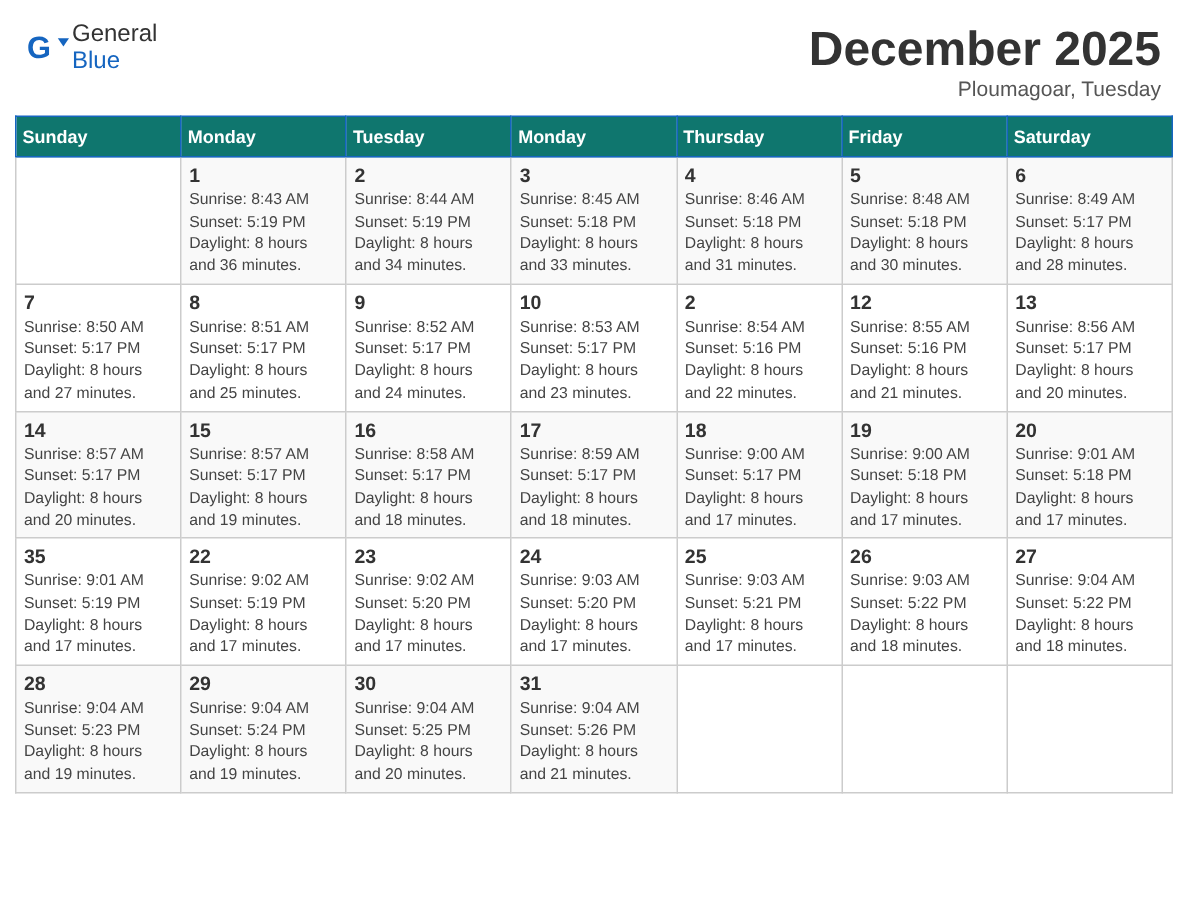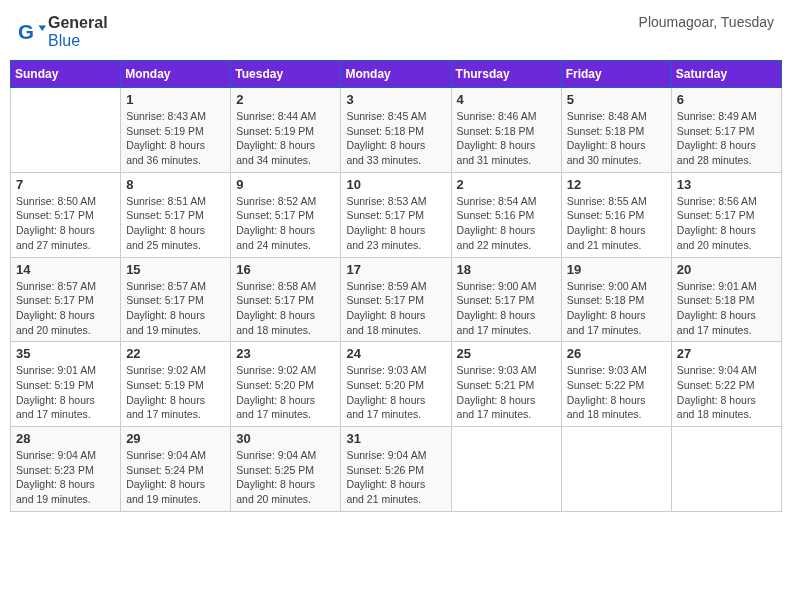--- a/index.html
+++ b/index.html
@@ -37,21 +37,21 @@
     .location {
       font-size: 14px;
       color: #555;
     }
     table {
       width: 100%;
       border-collapse: collapse;
       font-size: 11px;
     }
     thead tr th {
-      background-color: #6d28d9;
+      background-color: #0f766e;
       color: #fff;
       padding: 6px 4px;
       text-align: left;
       font-size: 12px;
       font-weight: bold;
       border: 1px solid #1565c0;
     }
     tbody tr td {
       border: 1px solid #ccc;
       vertical-align: top;
@@ -81,25 +81,26 @@
 </head>
 <body>
 
 <div class="header">
   <div class="logo">
     <svg class="logo-icon" viewBox="0 0 30 30">
       <text x="0" y="22" font-size="22" font-weight="bold" fill="#1565c0">G</text>
       <polygon points="22,8 30,8 26,14" fill="#1565c0"></polygon>
     </svg>
     <div>
-      <div style="font-size:16px;font-weight:bold;color:#333;">General</div>
+      <div style="font-size:16px;font-weight:normal;color:#333;">General</div>
       <div style="font-size:16px;font-weight:normal;color:#1565c0;">Blue</div>
     </div>
   </div>
   <div class="title-block">
+    <div class="month-title">December 2025</div>
     <div class="location">Ploumagoar, Tuesday</div>
   </div>
 </div>
 
 <table>
   <thead>
     <tr>
     <th>Sunday</th>
         <th>Monday</th>
         <th>Tuesday</th>

